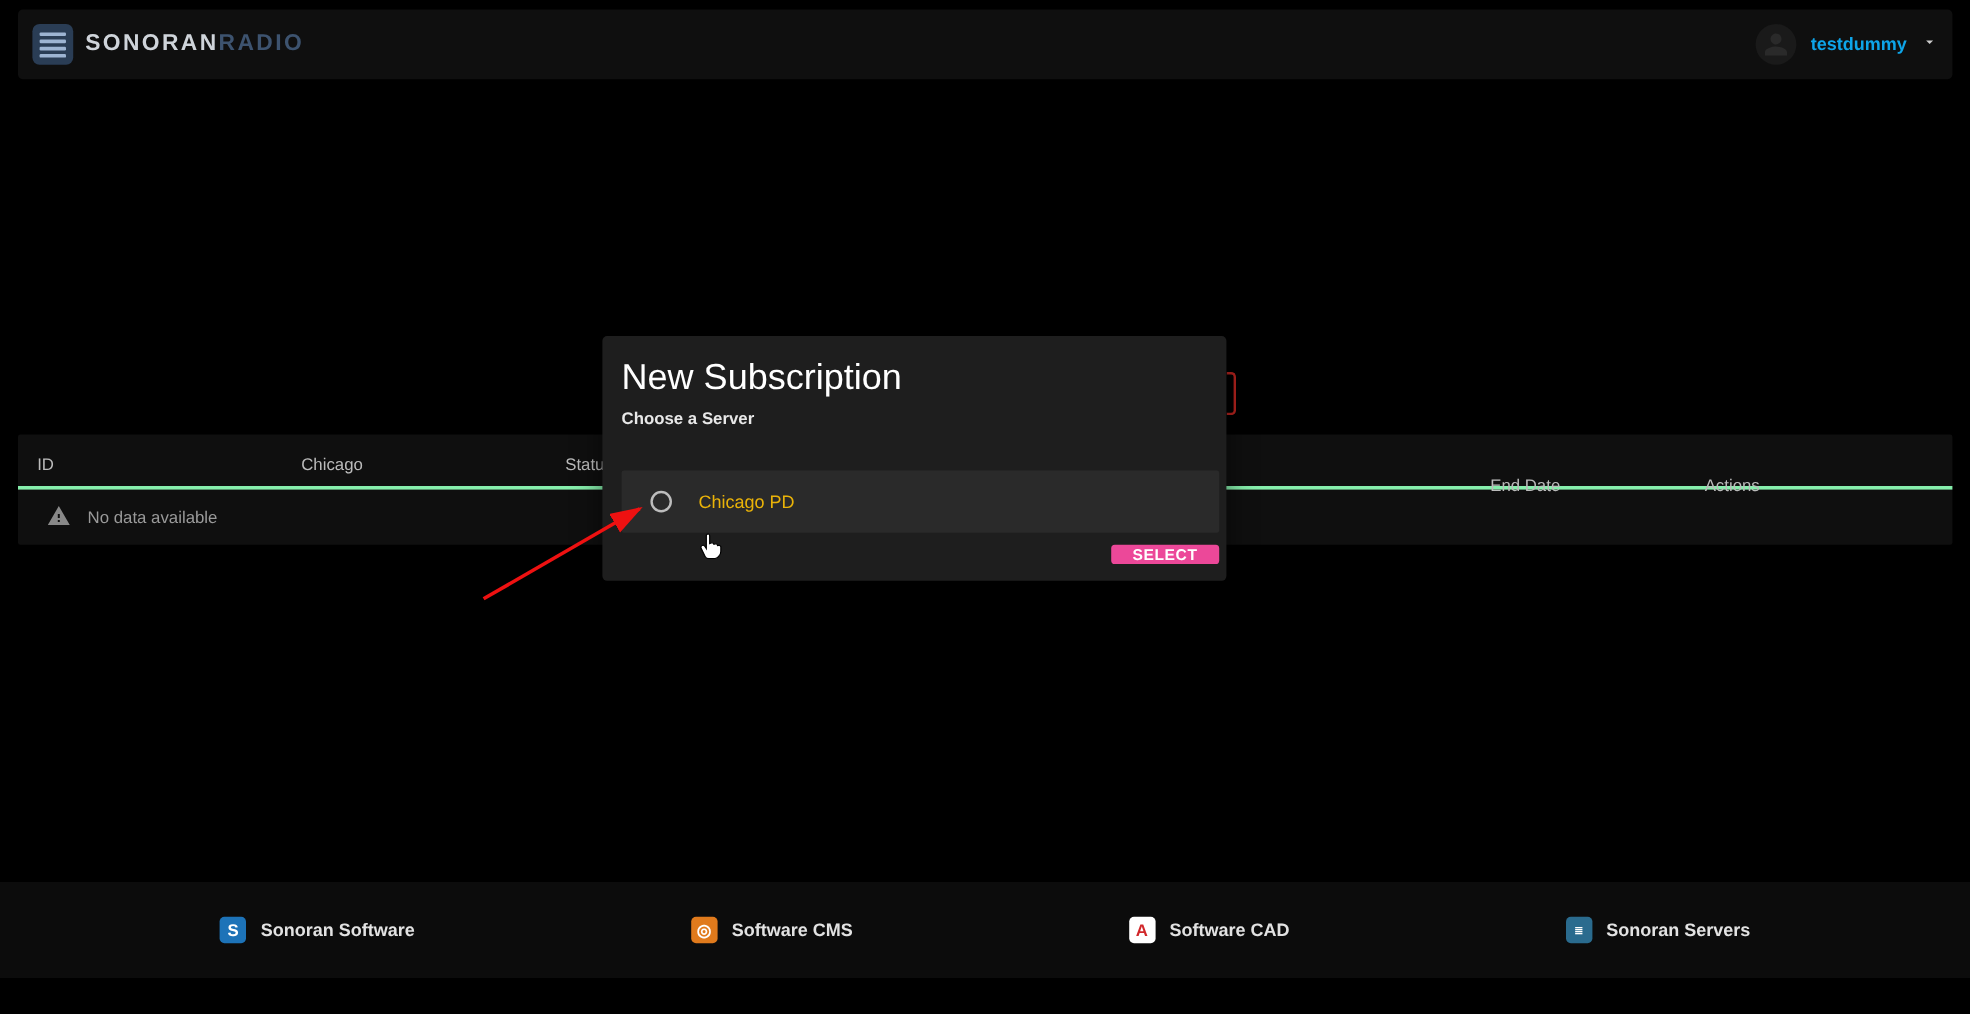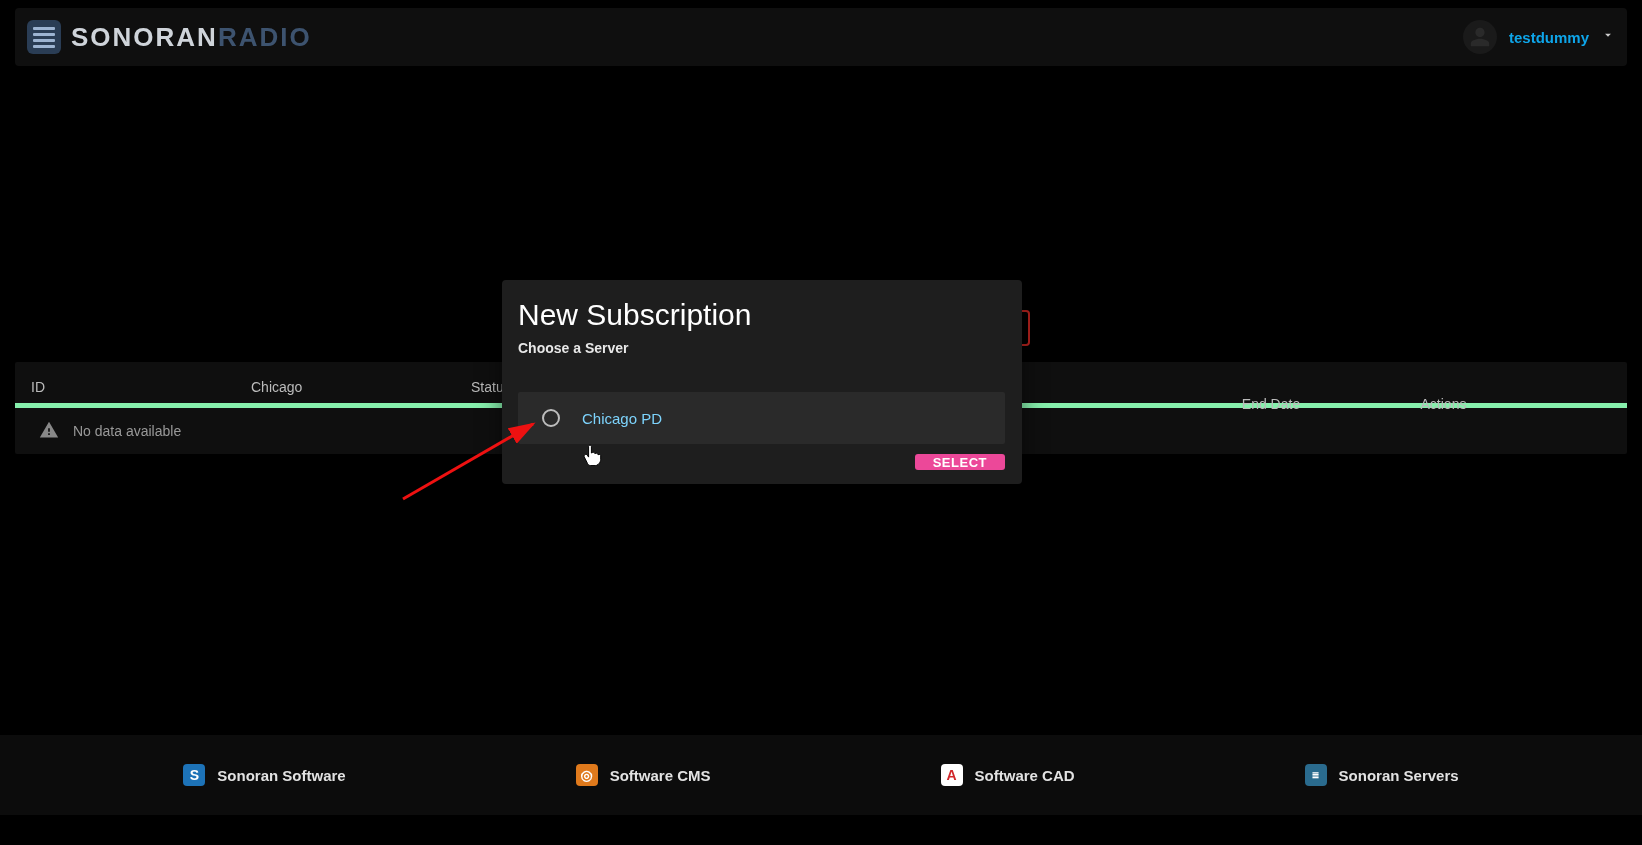--- a/index.html
+++ b/index.html
@@ -41,21 +41,21 @@
     flex-direction: column;
     justify-content: center;
     align-items: center;
     gap: 3px;
     padding: 4px;
     position: relative;
   }
   .brand-logo .bar { width: 22px; height: 3px; background: #9db4d2; border-radius: 1px; }
   .brand-text {
     font-weight: 800;
-    font-size: 26px;
+    font-size: 19px;
     letter-spacing: 2px;
     color: #cfd4da;
     white-space: nowrap;
   }
   .brand-text .accent { color: #3d536f; font-weight: 700; }
 
   .user-area {
     display: flex;
     align-items: center;
     gap: 12px;
@@ -86,21 +86,21 @@
   .thead, .trow {
     display: grid;
     grid-template-columns: 220px 220px 530px 180px 180px 165px;
     align-items: center;
     height: 46px;
     padding: 0 16px;
     font-size: 14px;
   }
   .thead {
     color: #bbb;
-    border-bottom: 5px solid #86efac;
+    border-bottom: 3px solid #86efac;
   }
   .thead .col.actions, .thead .col.end-date { text-align: right; margin-top: 34px; }
   .thead .col.end-date { text-align: center; }
   .thead .col.actions { text-align: center; }
   .nodata {
     display: flex;
     align-items: center;
     gap: 14px;
     height: 46px;
     padding: 0 24px;
@@ -122,21 +122,21 @@
   }
 
   
   .modal {
     position: absolute;
     left: 502px;
     top: 280px;
     width: 520px;
     background: #1e1e1e;
     border-radius: 4px;
-    padding: 18px 17px 14px 16px;
+    padding: 18px 6px 14px 16px;
     box-shadow: 0 6px 24px rgba(0,0,0,.5);
   }
   .modal-title {
     color: #fff;
     font-size: 30px;
     font-weight: 500;
     margin-bottom: 8px;
   }
   .modal-sub {
     color: #e8e8e8;
@@ -153,21 +153,21 @@
     padding: 0 24px;
     border-radius: 2px;
     cursor: pointer;
   }
   .radio-dot {
     width: 18px; height: 18px;
     border: 2px solid #bdbdbd;
     border-radius: 50%;
     flex: 0 0 auto;
   }
-  .option-label { color: #7dd3fc; font-size: 15px; font-weight: 500; }
+  .option-label { color: #eab308; font-size: 15px; font-weight: 500; }
 
   .modal-actions {
     display: flex;
     justify-content: flex-end;
     margin-top: 10px;
   }
   .btn-select {
     background: #ec4899;
     color: #fff;
     border: none;

